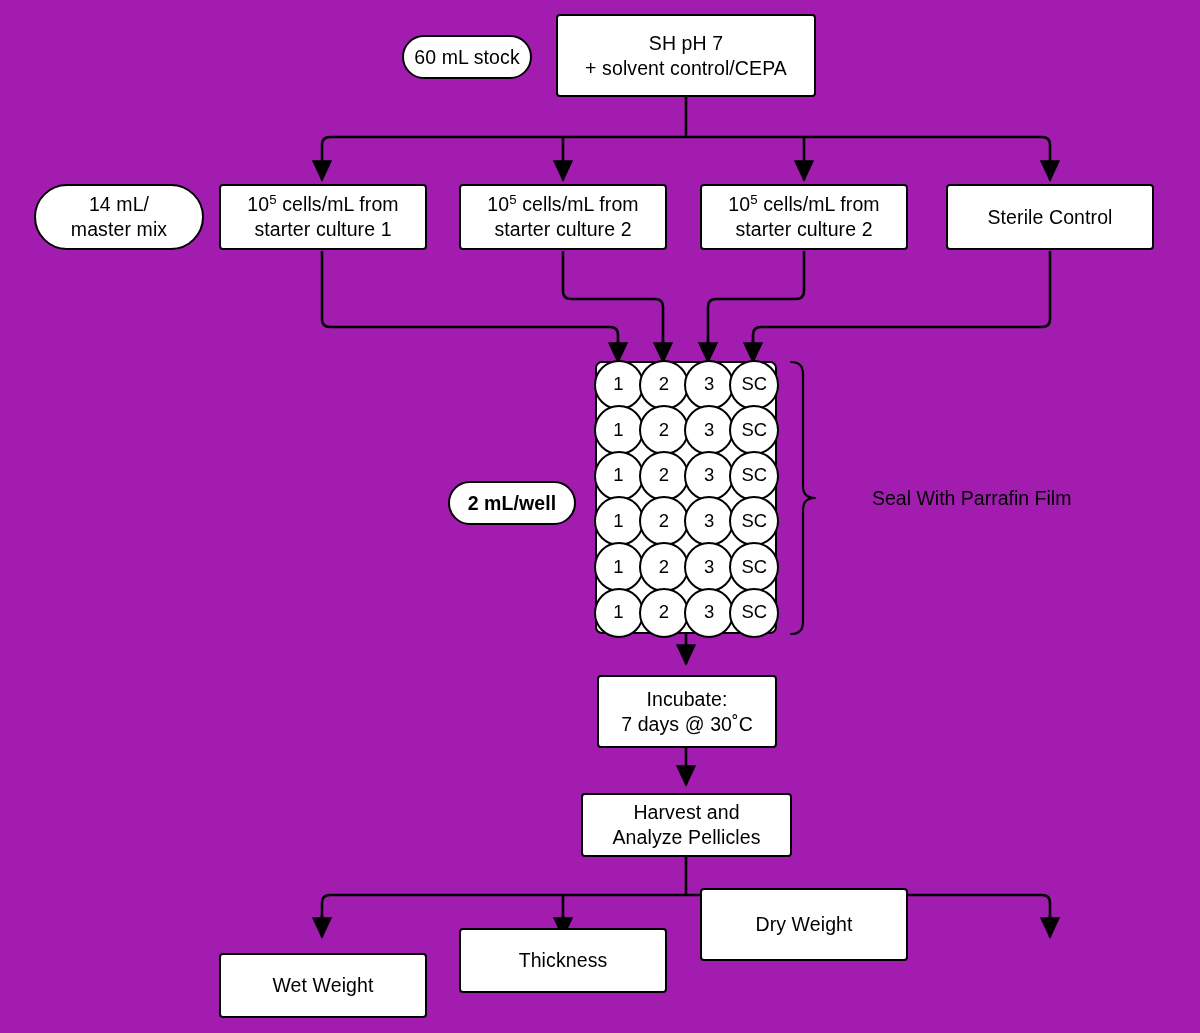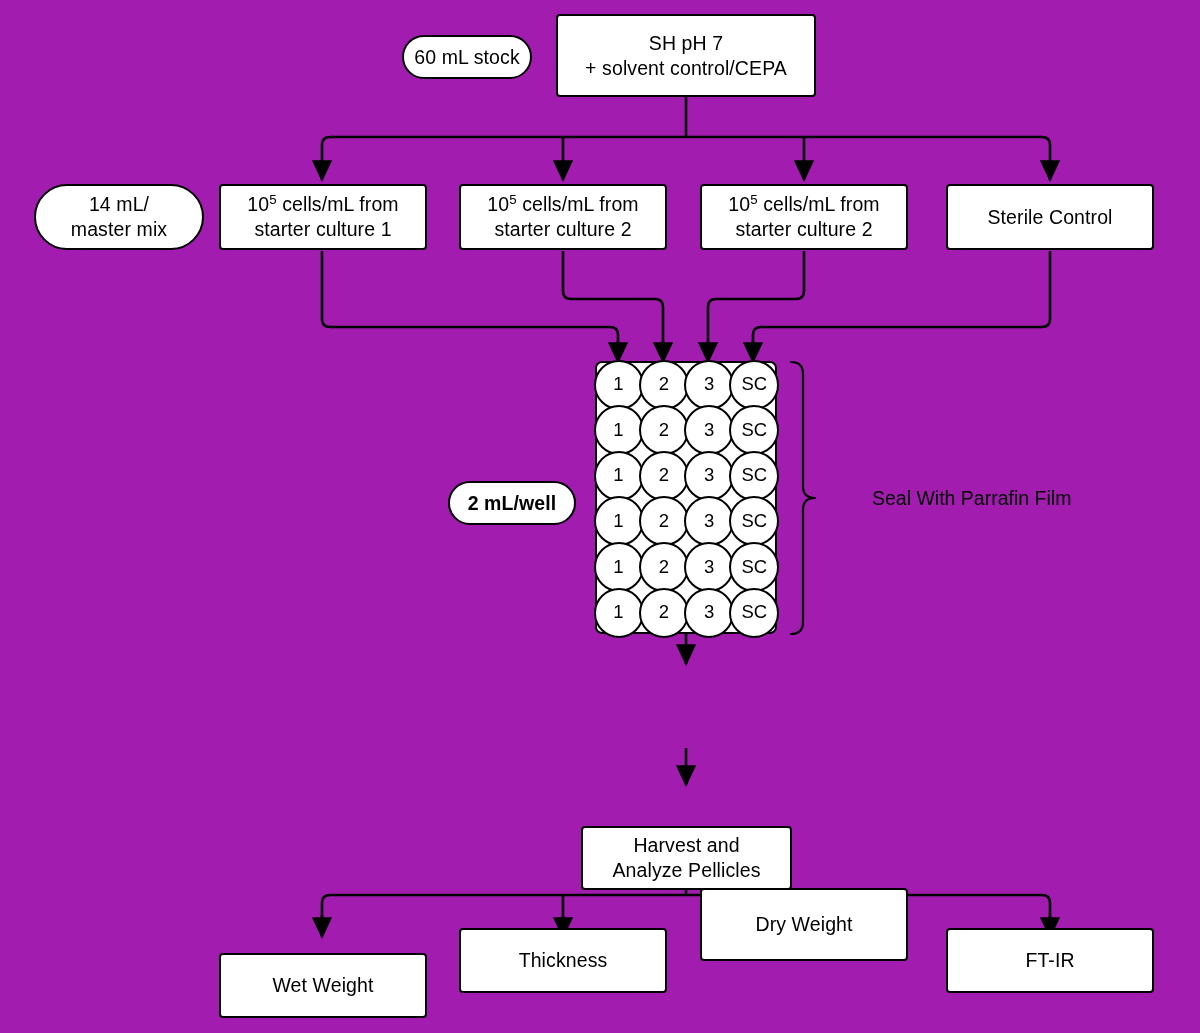--- a/index.html
+++ b/index.html
@@ -240,34 +240,34 @@
       <div class="well" style="left: 684.1px; top: 587.5px; width: 50px; height: 50px;">
         <span>3</span>
       </div>
       <div class="well" style="left: 729.4px; top: 587.5px; width: 50px; height: 50px;">
         <span>SC</span>
       </div>
     </div>
 
   <div class="brace-label" style="left:856px; top:487px;margin-left:16px;">Seal With Parrafin Film</div>
 
-
-  <div class="node rect" style="left:581px; top:793px; width:211px; height:64px;margin-top:33px;">
+  <div class="node rect" style="left:597px; top:675px; width:180px; height:73px;">
+    <span><span>Incubate:</span><br><span>7 days @ 30˚C</span></span>
+  </div>
+
+  <div class="node rect" style="left:581px; top:793px; width:211px; height:64px;">
     <span><span>Harvest and</span><br><span>Analyze Pellicles</span></span>
   </div>
 
   <div class="node rect" style="left:219px; top:953px; width:208px; height:65px;">
     <span>Wet Weight</span>
   </div>
 
   <div class="node rect" style="left:459px; top:928px; width:208px; height:65px;">
     <span>Thickness</span>
   </div>
 
   <div class="node rect" style="left:700px; top:888px; width:208px; height:73px;">
     <span>Dry Weight</span>
   </div>
 
-  <div class="node rect" style="left:946px; top:928px; width:208px; height:65px;">
-    <span>FT-IR</span>
-  </div>
 
 </div>
 
 </body></html>

